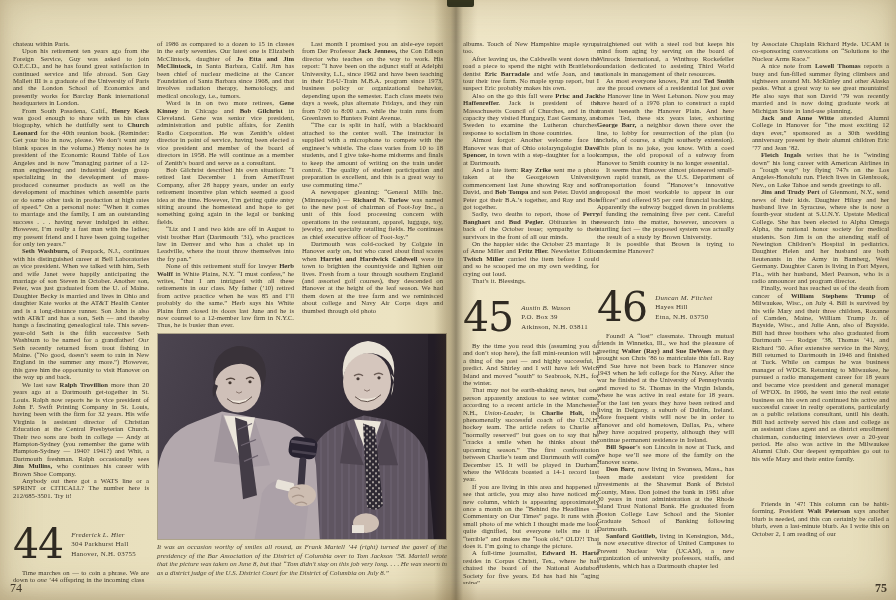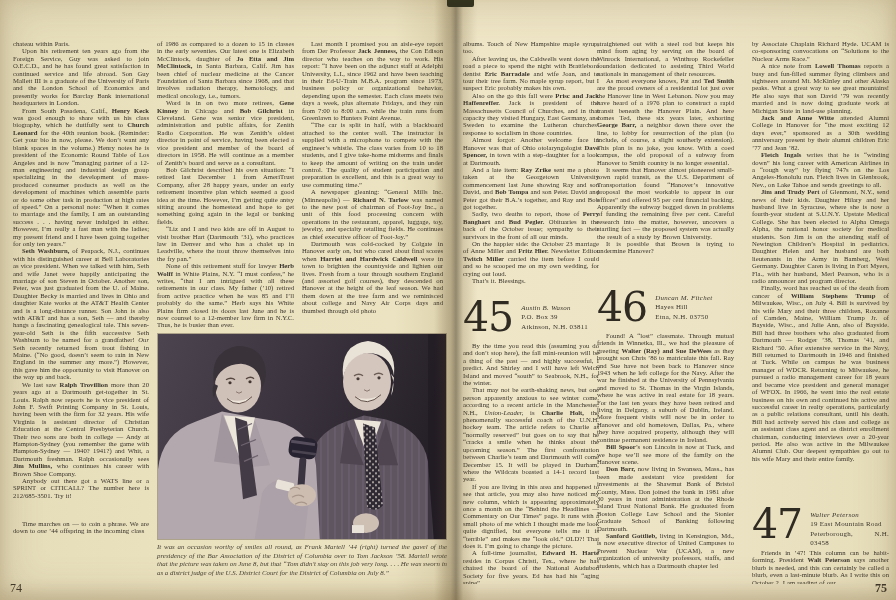--- a/index.html
+++ b/index.html
@@ -44,20 +44,28 @@
   <div>
     <div class="column col-0">
         <div class="flow" style="height: 480px;">
           <p class="para">chateau within Paris.</p>
           <p class="para indent">Upon his retirement ten years ago from the Foreign Service, Guy was asked to join O.E.C.D., and he has found great satisfaction in continued service and life abroad. Son Guy Mallett III is a graduate of the University of Paris and the London School of Economics and presently works for Barclay Bank international headquarters in London.</p>
           <p class="para indent">From South Pasadena, Calif., <b>Henry Keck</b> was good enough to share with us his class biography, which he dutifully sent to <b>Church Leonard</b> for the 40th reunion book. (Reminder: Get your bio in now, please. We don’t want any blank spaces in the volume.) Henry notes he is president of the Economic Round Table of Los Angeles and is now “managing partner of a 12-man engineering and industrial design group specializing in the development of mass-produced consumer products as well as the development of machines which assemble parts or do some other task in production at high rates of speed.” On a personal note: “When it comes to marriage and the family, I am an outstanding success . . . having never indulged in either. However, I’m really a fast man with the ladies; my present friend and I have been going together for only ten years.”</p>
           <p class="para indent"><b>Seth Washburn,</b> of Peapack, N.J., continues with his distinguished career at Bell Laboratories as vice president. When we talked with him, Seth and wife Janet were happily anticipating the marriage of son Steven in October. Another son, Peter, was just graduated from the U. of Maine. Daughter Becky is married and lives in Ohio and daughter Kate works at the AT&amp;T Health Center and is a long-distance runner. Son John is also with AT&amp;T and has a son, Seth — and thereby hangs a fascinating genealogical tale. This seven-year-old Seth is the fifth successive Seth Washburn to be named for a grandfather! <i>Our</i> Seth recently returned from trout fishing in Maine. (“No good, doesn’t seem to rain in New England in the summer any more.”) However, this gave him the opportunity to visit Hanover on the way up and back.</p>
           <p class="para indent">We last saw <b>Ralph Trovillion</b> more than 20 years ago at a Dartmouth get-together in St. Louis. Ralph now reports he is vice president of John F. Swift Printing Company in St. Louis, having been with the firm for 32 years. His wife Virginia is assistant director of Christian Education at the Central Presbyterian Church. Their two sons are both in college — Andy at Hampton-Sydney (you remember the game with Hampton-Sydney — 1940? 1941?) and Whit, a Dartmouth freshman. Ralph occasionally sees <b>Jim Mullins,</b> who continues his career with Brown Shoe Company.</p>
           <p class="para indent">Anybody out there got a WATS line or a SPRINT or CITICALL? The number here is 212/685-3501. Try it!</p>
         </div>
+        <div class="class-header">
+          <span class="class-number">44</span>
+          <div class="class-addr">
+            <div class="sec-name">Frederick L. Hier</div>
+            <div>304 Parkhurst Hall</div>
+            <div>Hanover, N.H. 03755</div>
+          </div>
+        </div>
         <div class="flow">
           <p class="para indent">Time marches on — to coin a phrase. We are down to <i>one</i> ’44 offspring in the incoming class</p>
         </div>
       </div>
     <div class="column col-1">
         <div class="flow" style="height: 293px;">
           <p class="para">of 1986 as compared to a dozen to 15 in classes in the early seventies. Our latest one is Elizabeth McClintock, daughter of <b>Jo Etta and Jim McClintock,</b> in Santa Barbara, Calif. Jim has been chief of nuclear medicine at the Cancer Foundation of Santa Barbara since 1968, and that involves radiation therapy, hemotology, and medical oncology, i.e., tumors.</p>
           <p class="para indent">Word is in on two more retirees, <b>Gene Kinney</b> in Chicago and <b>Bob Gilchrist</b> in Cleveland. Gene was senior vice president, administration and public affairs, for Zenith Radio Corporation. He was Zenith’s oldest director in point of service, having been elected a vice president and member of the board of directors in 1958. He will continue as a member of Zenith’s board and serve as a consultant.</p>
           <p class="para indent">Bob Gilchrist described his own situation: “I retired last December 1 from AmeriTrust Company, after 28 happy years, under an early retirement incentive plan which seemed a good idea at the time. However, I’m getting quite antsy sitting around the homestead and hope to get something going again in the legal or banking fields.</p>
           <p class="para indent">“Liz and I and two kids are off in August to visit brother Hart (Dartmouth ’31), who practices law in Denver and who has a chalet up in Leadville, where the trout throw themselves into the fry pan.”</p>
@@ -125,28 +133,20 @@
         </div>
       </div>
     <div class="column col-5">
         <div class="flow" style="height: 460px;">
           <p class="para">by Associate Chaplain Richard Hyde. UCAM is co-sponsoring convocations on “Solutions to the Nuclear Arms Race.”</p>
           <p class="para indent">A nice note from <b>Lowell Thomas</b> reports a busy and fun-filled summer flying climbers and sightseers around Mt. McKinley and other Alaska peaks. What a great way to see great mountains! He also says that son David ’79 was recently married and is now doing graduate work at Michigan State in land-use planning.</p>
           <p class="para indent"><b>Jack and Anne Witte</b> attended Alumni College in Hanover for “the most exciting 12 days ever,” sponsored as a 30th wedding anniversary present by their alumni children Eric ’77 and Jean ’82.</p>
           <p class="para indent"><b>Fletch Ingals</b> writes that he is “winding down” his long career with American Airlines in a “rough way” by flying 747s on the Los Angeles-Honolulu run. Fletch lives in Glenbrook, Nev., on Lake Tahoe and sends greetings to all.</p>
           <p class="para indent"><b>Jim and Trudy Pert</b> of Glenmont, N.Y., send news of their kids. Daughter Hilary and her husband live in Syracuse, where she is now a fourth-year student at S.U.N.Y. Upstate Medical College. She has been elected to Alpha Omega Alpha, the national honor society for medical students. Son Jim is on the attending staff of Newington Children’s Hospital in pediatrics. Daughter Helen and her husband are both lieutenants in the Army in Bamberg, West Germany. Daughter Caren is living in Fort Myers, Fla., with her husband, Merl Pearson, who is a radio announcer and program director.</p>
           <p class="para indent">Finally, word has reached us of the death from cancer of <b>William Stephens Trump</b> of Milwaukee, Wisc., on July 4. Bill is survived by his wife Mary and their three children, Roxanne of Camden, Maine, William Trump Jr. of Bayside, Wisc., and Julie Ann, also of Bayside. Bill had three brothers who also graduated from Dartmouth — Rodger ’38, Thomas ’41, and Richard ’50. After extensive service in the Navy, Bill returned to Dartmouth in 1946 and finished at Tuck. While on campus he was business manager of WDCR. Returning to Milwaukee, he pursued a radio management career for 18 years and became vice president and general manager of WFOX. In 1966, he went into the real estate business on his own and continued his active and successful career in realty operations, particularly as a public relations consultant, until his death. Bill had actively served his class and college as an assistant class agent and as district enrollment chairman, conducting interviews over a 20-year period. He also was active in the Milwaukee Alumni Club. Our deepest sympathies go out to his wife Mary and their entire family.</p>
-        </div>
-        <div class="class-header">
-          <span class="class-number">47</span>
-          <div class="class-addr">
-            <div class="sec-name">Walter Peterson</div>
-            <div>19 East Mountain Road</div>
-            <div>Peterborough, N.H. 03458</div>
-          </div>
         </div>
         <div class="flow">
           <p class="para indent">Friends in ’47! This column can be habit-forming. President <b>Walt Peterson</b> says another blurb is needed, and this can certainly be called a blurb, even a last-minute blurb. As I write this on October 2, I am reading of our</p>
         </div>
       </div>
     <div class="page-number pn-right">75</div>
   </div>
 
   <figure class="photo">
     <svg viewBox="0 0 288 206" preserveAspectRatio="none">

